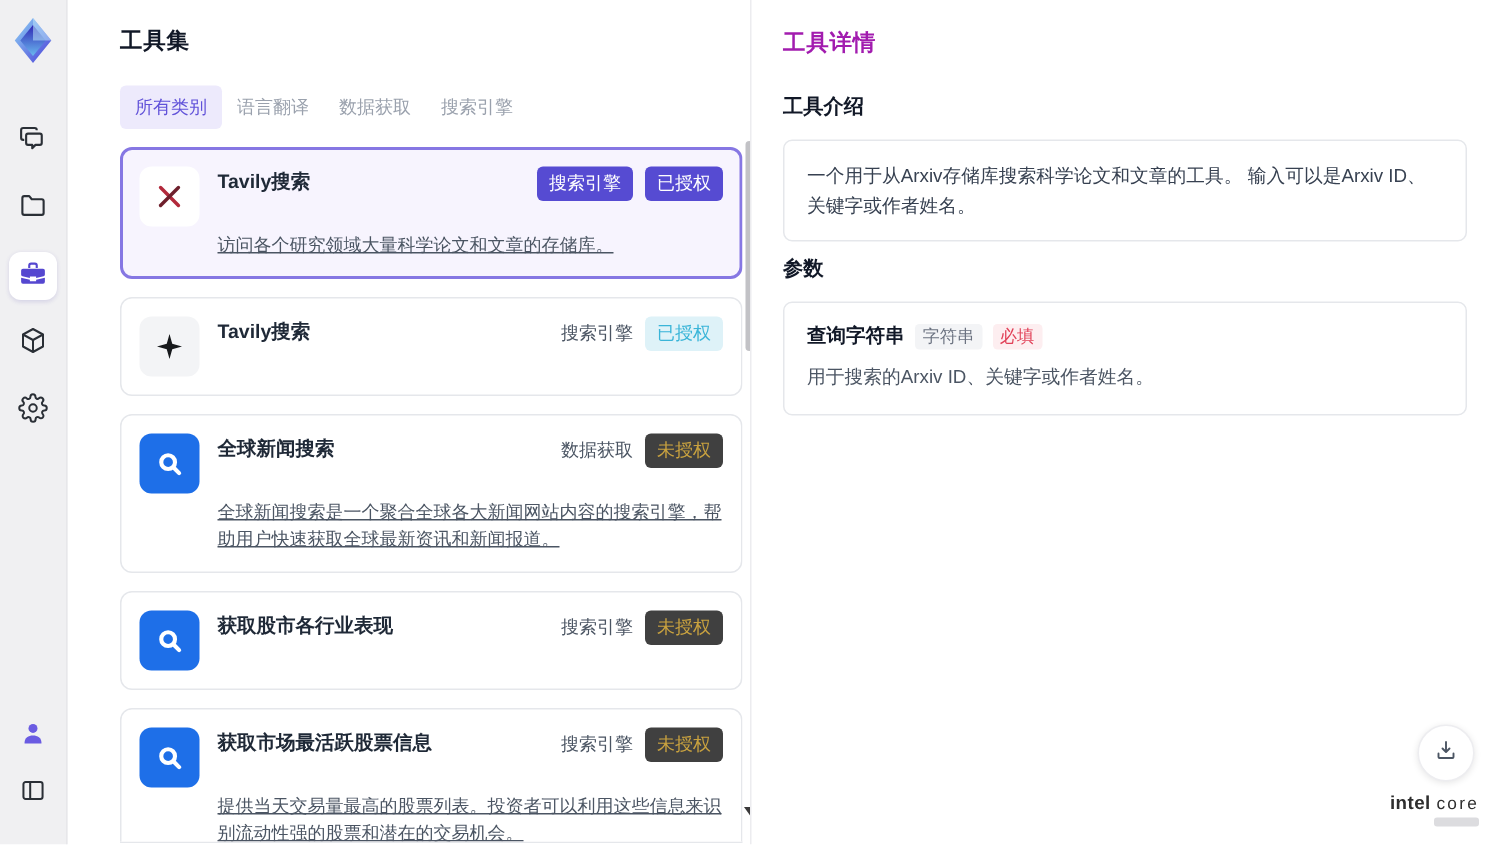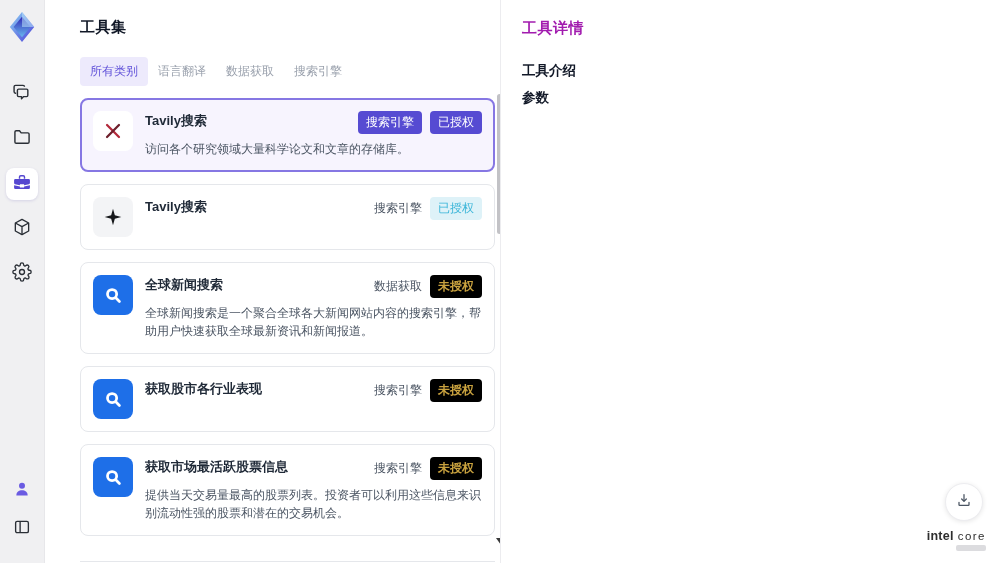--- a/index.html
+++ b/index.html
@@ -48,23 +48,23 @@
   }
   .card.selected .card-icon { background:#ffffff; }
   .card-icon.search-blue { background:#1e6fe8; }
   .card-body { flex:1; margin-left:12px; min-width:0; }
   .card-top { display:flex; justify-content:space-between; align-items:flex-start; }
   .card-title { font-size:13px; font-weight:bold; color:#1f2937; line-height:1.45; padding-top:1px; }
   .card-badges { display:flex; gap:8px; align-items:center; margin-left:8px; flex-shrink:0; }
   .chip { font-size:12px; padding:3px 8px; border-radius:4px; white-space:nowrap; }
   .chip-purple { background:#564bd2; color:#ffffff; }
   .chip-cyan   { background:#def2f8; color:#3ab5d8; }
-  .chip-yellow { background:#000000; color:#c9a23f;font-weight:bold; }
+  .chip-yellow { background:#404040; color:#c9a23f; }
   .cat-text { font-size:12px; color:#4b5563; padding:3px 0; white-space:nowrap; }
-  .card-desc { font-size:12px; color:#4b5563; line-height:1.55; margin-top:6px; }
+  .card-desc { font-size:12px; color:#4b5563; line-height:1.55; margin-top:20px;text-decoration:underline; }
   
   .scroll-track { position:absolute; left:437px; top:88px; width:6px; height:464px; }
   .scroll-thumb { position:absolute; left:0; top:6px; width:5px; height:140px; background:#c2c2c6; border-radius:3px; }
   .scroll-arrow {
     position:absolute; left:436px; top:538px; width:0; height:0;
     border-left:5px solid transparent; border-right:5px solid transparent; border-top:7px solid #3a3a3a;
   }
   
   .right-panel {
     position:absolute; left:500px; top:0; width:500px; height:563px;
@@ -267,21 +267,30 @@
     </div>
   <div class="scroll-track">
     <div class="scroll-thumb"></div>
   </div>
   <div class="scroll-arrow"></div>
 </div>
 
 <div class="right-panel">
   <div class="detail-title">工具详情</div>
   <div class="section-heading intro-heading">工具介绍</div>
+  <div class="intro-box">一个用于从Arxiv存储库搜索科学论文和文章的工具。 输入可以是Arxiv ID、关键字或作者姓名。</div>
   <div class="section-heading params-heading">参数</div>
+  <div class="param-box">
+    <div class="param-head">
+      <span class="param-name">查询字符串</span>
+      <span class="param-type">字符串</span>
+      <span class="param-required">必填</span>
+    </div>
+    <div class="param-desc">用于搜索的Arxiv ID、关键字或作者姓名。</div>
+  </div>
 </div>
 
 <div class="download-btn">
   <span>
     <svg width="16" height="16" viewBox="0 0 24 24" fill="none" stroke="#4b5563" stroke-width="1.9" stroke-linecap="round" stroke-linejoin="round">
       <path d="M12 4v9"></path>
         <path d="M8.5 10.5 12 14l3.5-3.5"></path>
         <path d="M4.5 15.5V19a1 1 0 0 0 1 1h13a1 1 0 0 0 1-1v-3.5"></path>
     </svg>
   </span>

